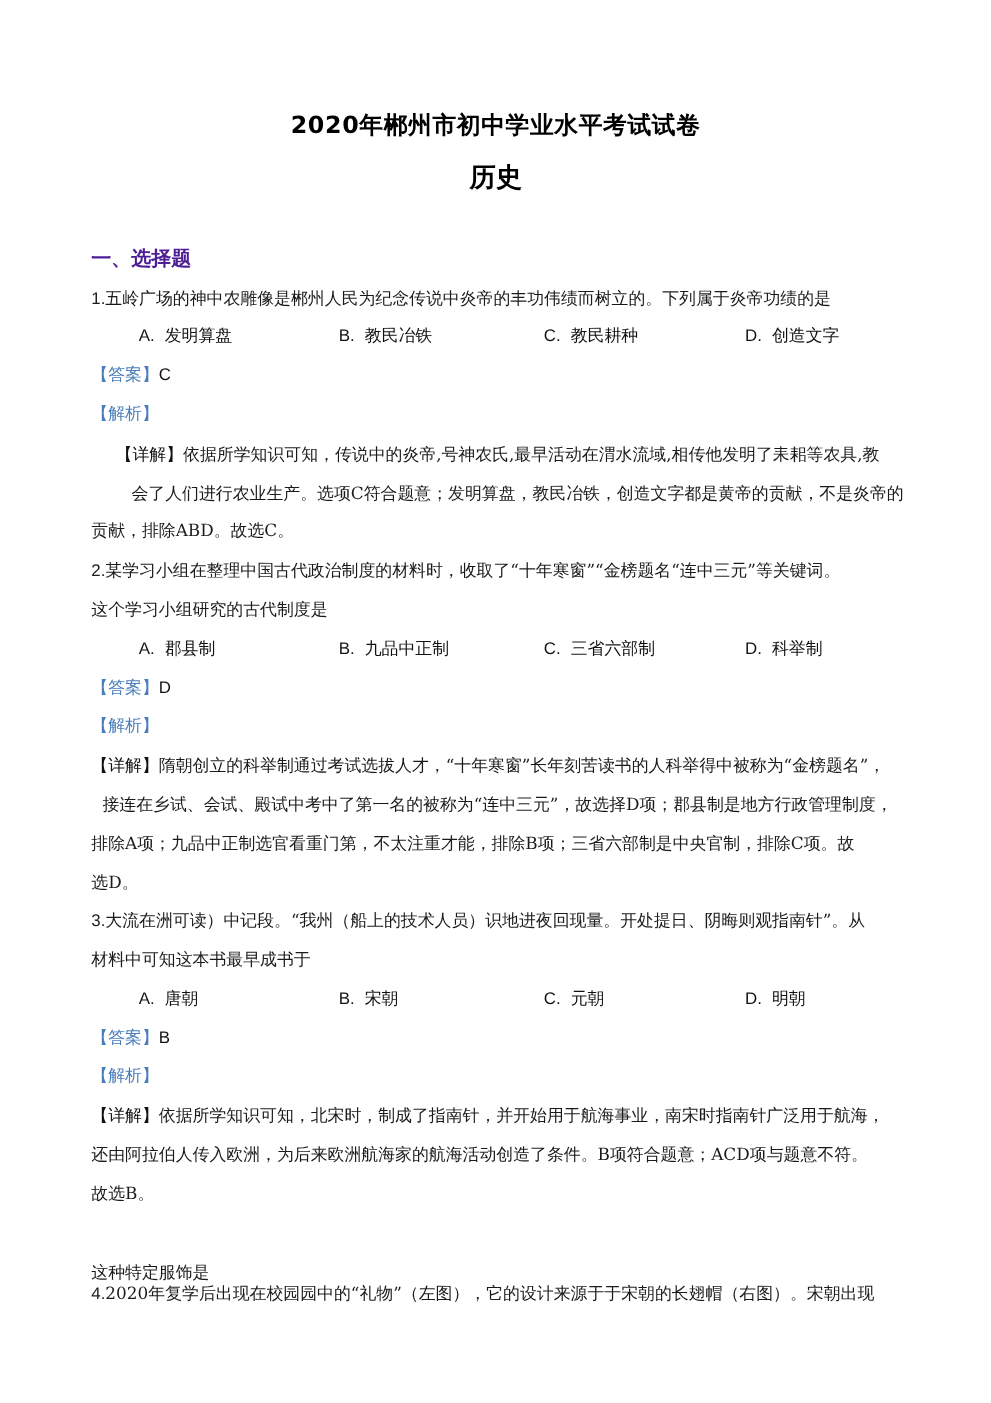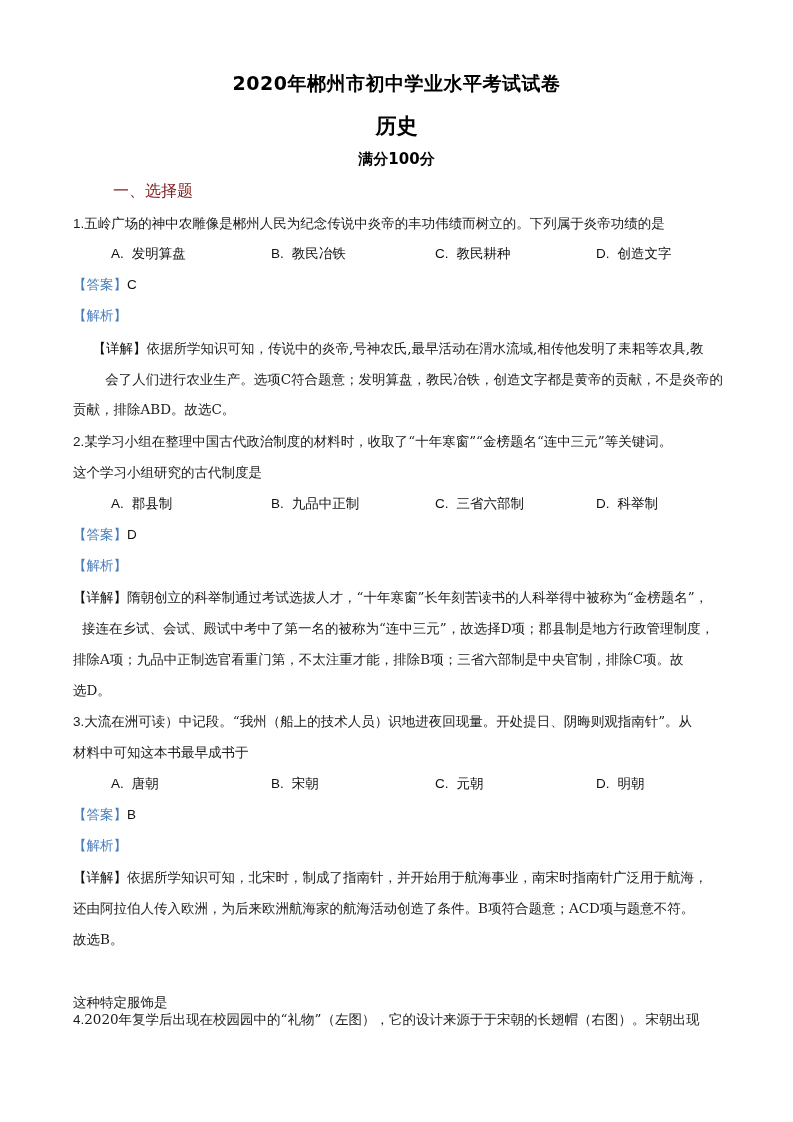--- a/index.html
+++ b/index.html
@@ -10,43 +10,42 @@
     body {
       width: 793px;
       height: 1122px;
       position: relative;
       overflow: hidden;
       font-family: "DejaVu Serif", "Liberation Serif", serif;
       color: #111111;
     }
     .page {
       position: absolute;
-      left: 0; top: 0;
+      left: 0; top: 16px;
       width: 793px; height: 814px;
     }
     .title {
       position: absolute;
       left: 0; width: 793px;
       text-align: center;
       font-weight: bold;
       font-family: "DejaVu Sans", "Liberation Sans", sans-serif;
       color: #000;
     }
     .title-main { top: 71px; font-size: 19px; letter-spacing: 0.5px; }
     .title-subject { top: 112px; font-size: 21px; }
     .title-score { top: 150px; font-size: 15px; }
 
     .section-heading {
       position: absolute;
       left: 73px; top: 181px;
       font-size: 16px;
-      font-weight: normal;
+      font-weight: bold;
       font-family: "DejaVu Sans", "Liberation Sans", sans-serif;
-      color: #7f1d1d;
-      margin-left: 40px;
+      color: #4c1d95;
     }
     .line {
       position: absolute;
       left: 73px;
       width: 650px;
       font-size: 13.5px;
       line-height: 20px;
       white-space: nowrap;
       color: #1a1a1a;
     }
@@ -87,21 +86,20 @@
       font-family: "Liberation Sans", "DejaVu Sans", sans-serif;
     }
   </style>
 </head>
 <body>
 
 <div class="page">
 
   <div class="title title-main">2020年郴州市初中学业水平考试试卷</div>
   <div class="title title-subject">历史</div>
-  <div class="title title-score">满分100分</div>
 
   <div class="section-heading">一、选择题</div>
 
   <div class="line" style="top:213px;">
     <span class="qnum">1.</span><span>五岭广场的神中农雕像是郴州人民为纪念传说中炎帝的丰功伟绩而树立的。下列属于炎帝功绩的是</span>
   </div>
   <div class="options-row" style="top:243px;">
     <span class="option opt-a"><span class="letter">A.</span><span>发明算盘</span></span>
     <span class="option opt-b"><span class="letter">B.</span><span>教民冶铁</span></span>
     <span class="option opt-c"><span class="letter">C.</span><span>教民耕种</span></span>

